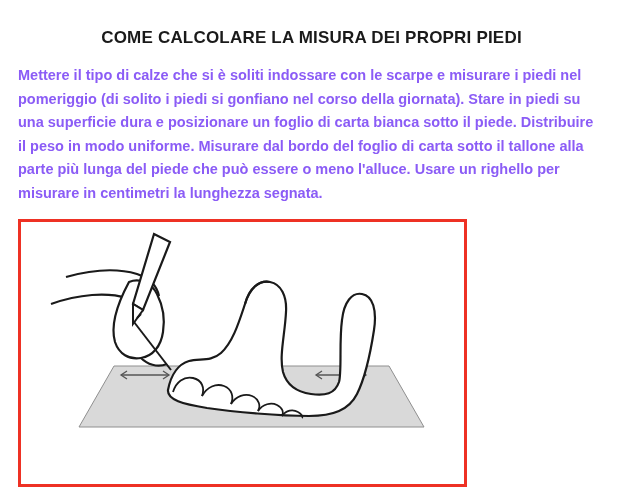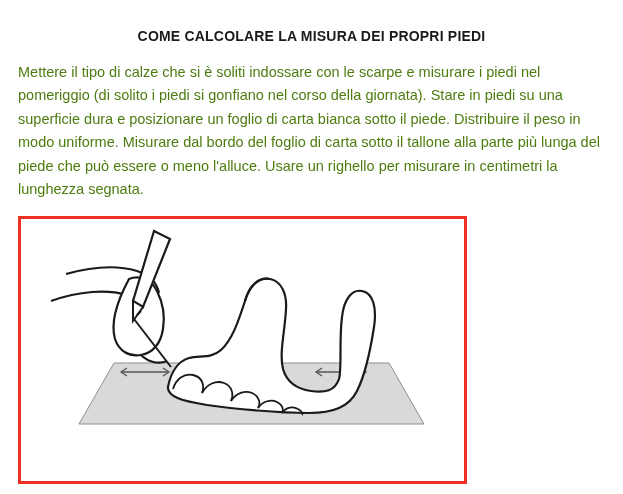--- a/index.html
+++ b/index.html
@@ -21,33 +21,34 @@
     box-sizing: border-box;
   }
   .content {
     position: absolute;
     left: 18px;
     top: 18px;
     width: 587px;
   }
   .title {
     text-align: center;
-    font-size: 14px;
+    font-size: 17px;
     font-weight: bold;
     color: #1a1a1a;
     letter-spacing: 0.2px;
     margin: 10px 0 16px 0;
     line-height: 1.2;
   }
   .body-text {
     font-size: 14.5px;
-    color: #4d7c0f;
+    color: #8b5cf6;
     line-height: 1.62;
     text-align: left;
     margin: 0 0 14px 0;
+    font-weight: bold;
   }
   .figure {
     margin-top: 6px;
     border: 3px solid #ee3124;
     background: #ffffff;
     width: 449px;
     height: 268px;
     box-sizing: border-box;
     position: relative;
     overflow: hidden;

